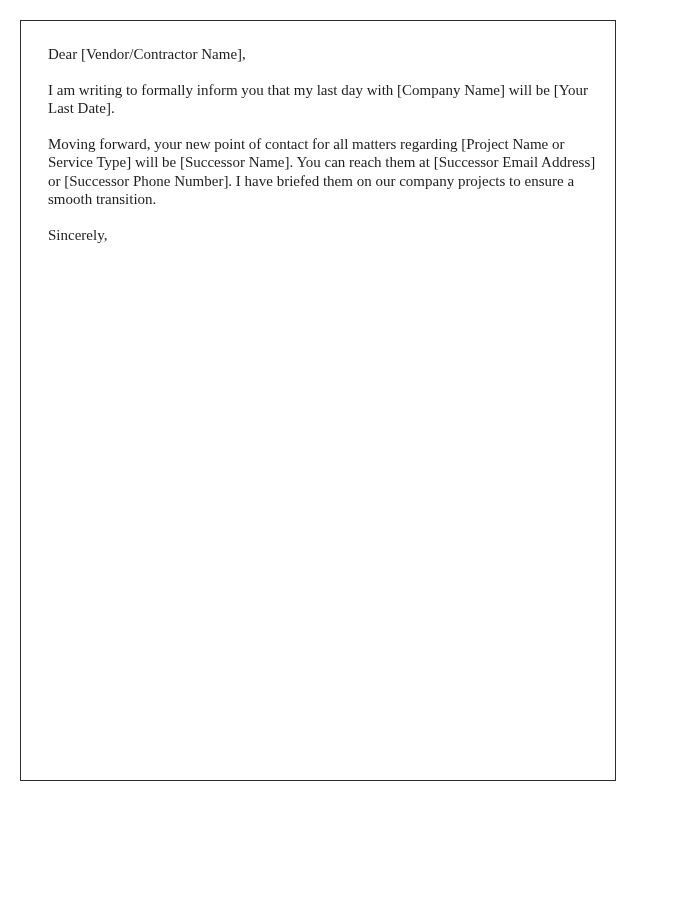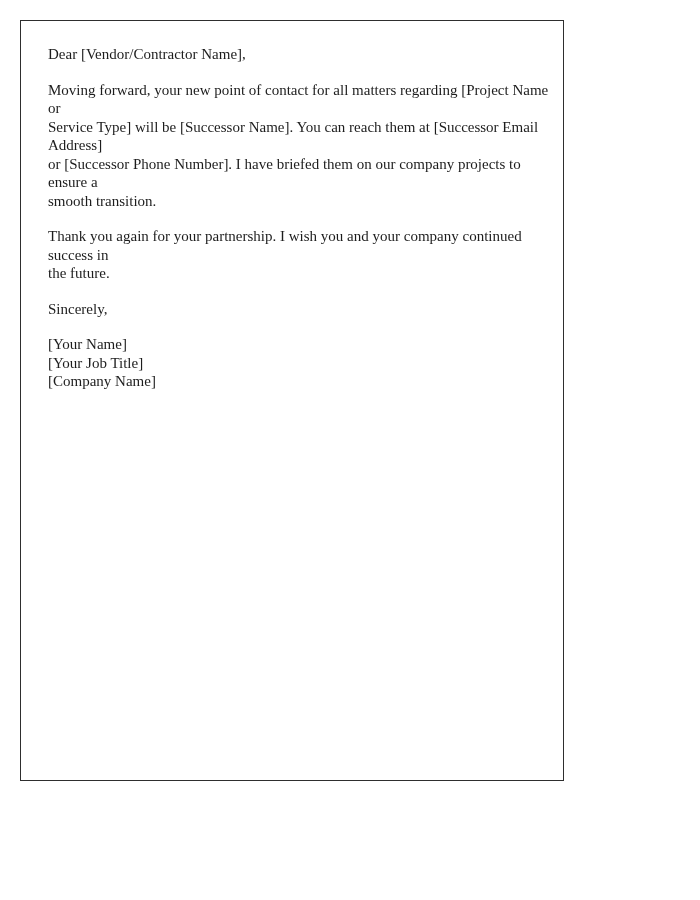--- a/index.html
+++ b/index.html
@@ -8,21 +8,21 @@
     width: 700px;
     height: 900px;
     background: #ffffff;
     font-family: "Liberation Serif", "DejaVu Serif", serif;
   }
   .letter-page {
     position: absolute;
     left: 20px;
     top: 20px;
     box-sizing: border-box;
-    width: 544px;
+    width: 596px;
     height: 761px;
     background: #ffffff;
     border: 1.5px solid #2e2e2e;
     padding: 24px 12px 0 27px;
     overflow: hidden;
   }
   .letter-page p,
   .letter-page .sig-line {
     margin: 0;
     font-size: 15px;
@@ -35,25 +35,20 @@
   }
   .signature-block {
     margin: 0;
   }
 </style>
 </head>
 <body>
 
 <div class="letter-page">
   <p>Dear [Vendor/Contractor Name],</p>
+  <p>I am writing to formally inform you that my last day with [Company Name] will be [Your
+Last Date].</p>
   <p>Moving forward, your new point of contact for all matters regarding [Project Name or
 Service Type] will be [Successor Name]. You can reach them at [Successor Email Address]
 or [Successor Phone Number]. I have briefed them on our company projects to ensure a
 smooth transition.</p>
-  <p>Thank you again for your partnership. I wish you and your company continued success in
-the future.</p>
   <p>Sincerely,</p>
-  <div class="signature-block">
-    <div class="sig-line">[Your Name]</div>
-    <div class="sig-line">[Your Job Title]</div>
-    <div class="sig-line">[Company Name]</div>
-  </div>
 </div>
 
 </body></html>

